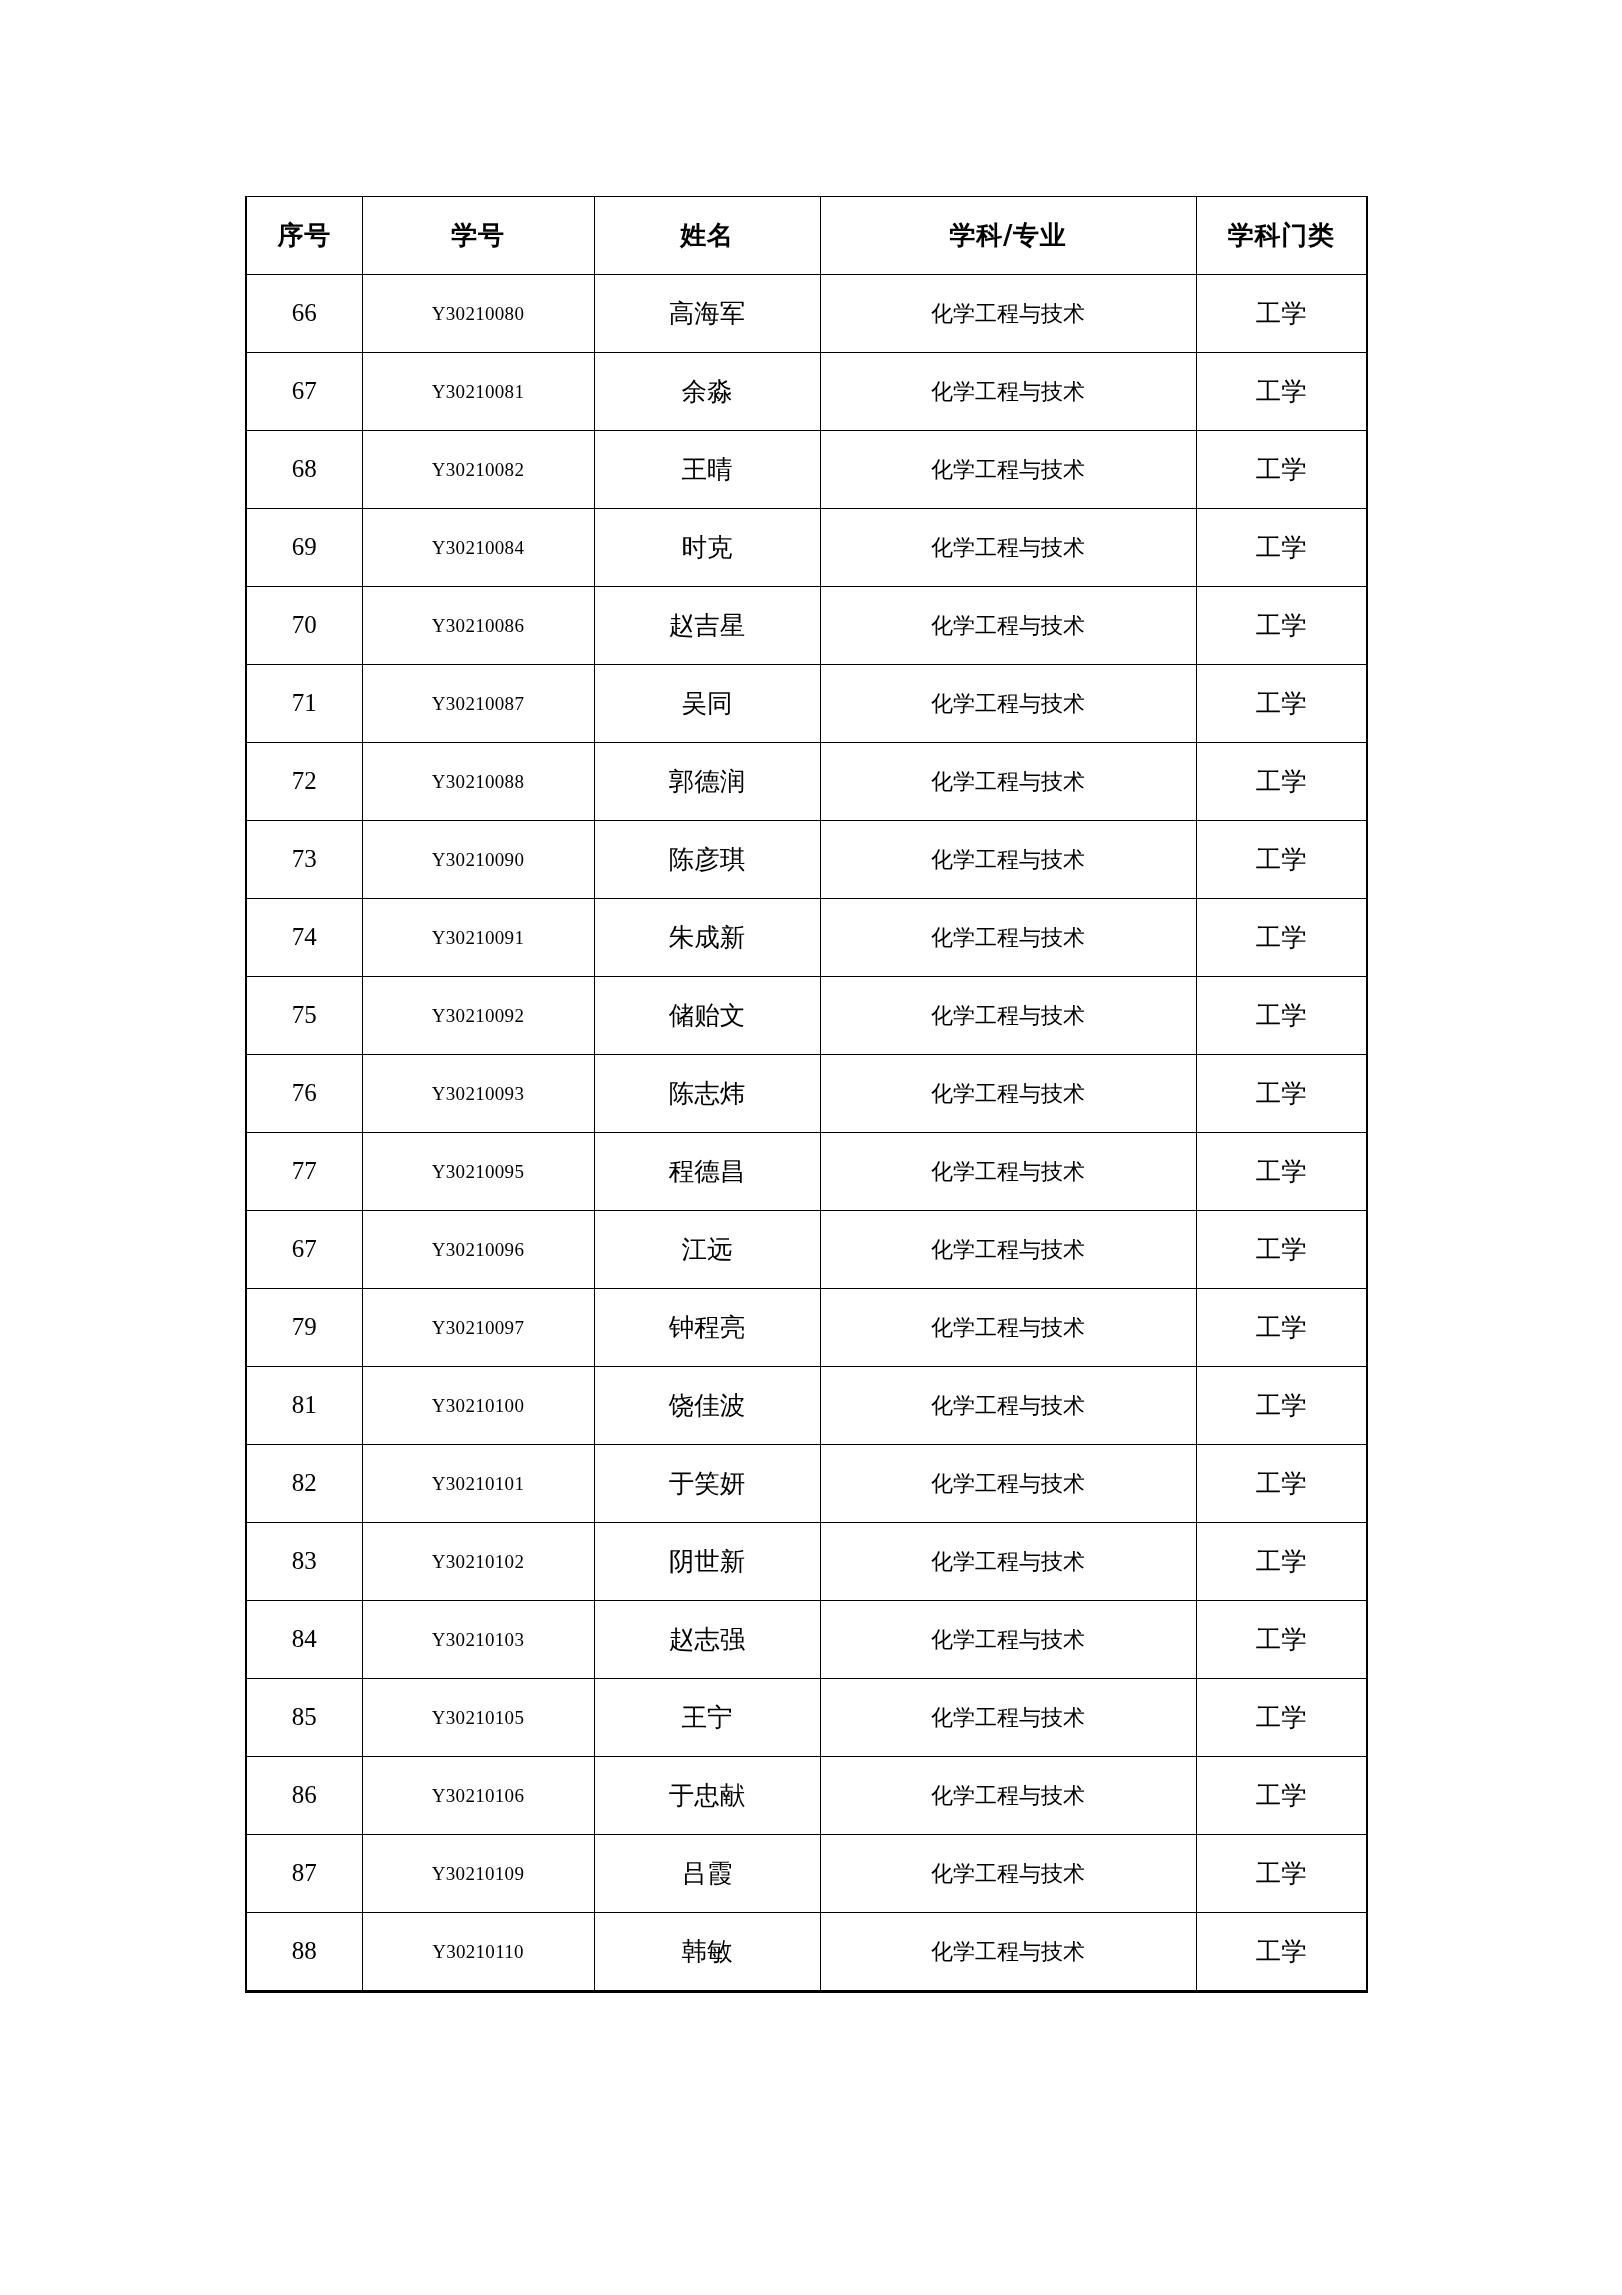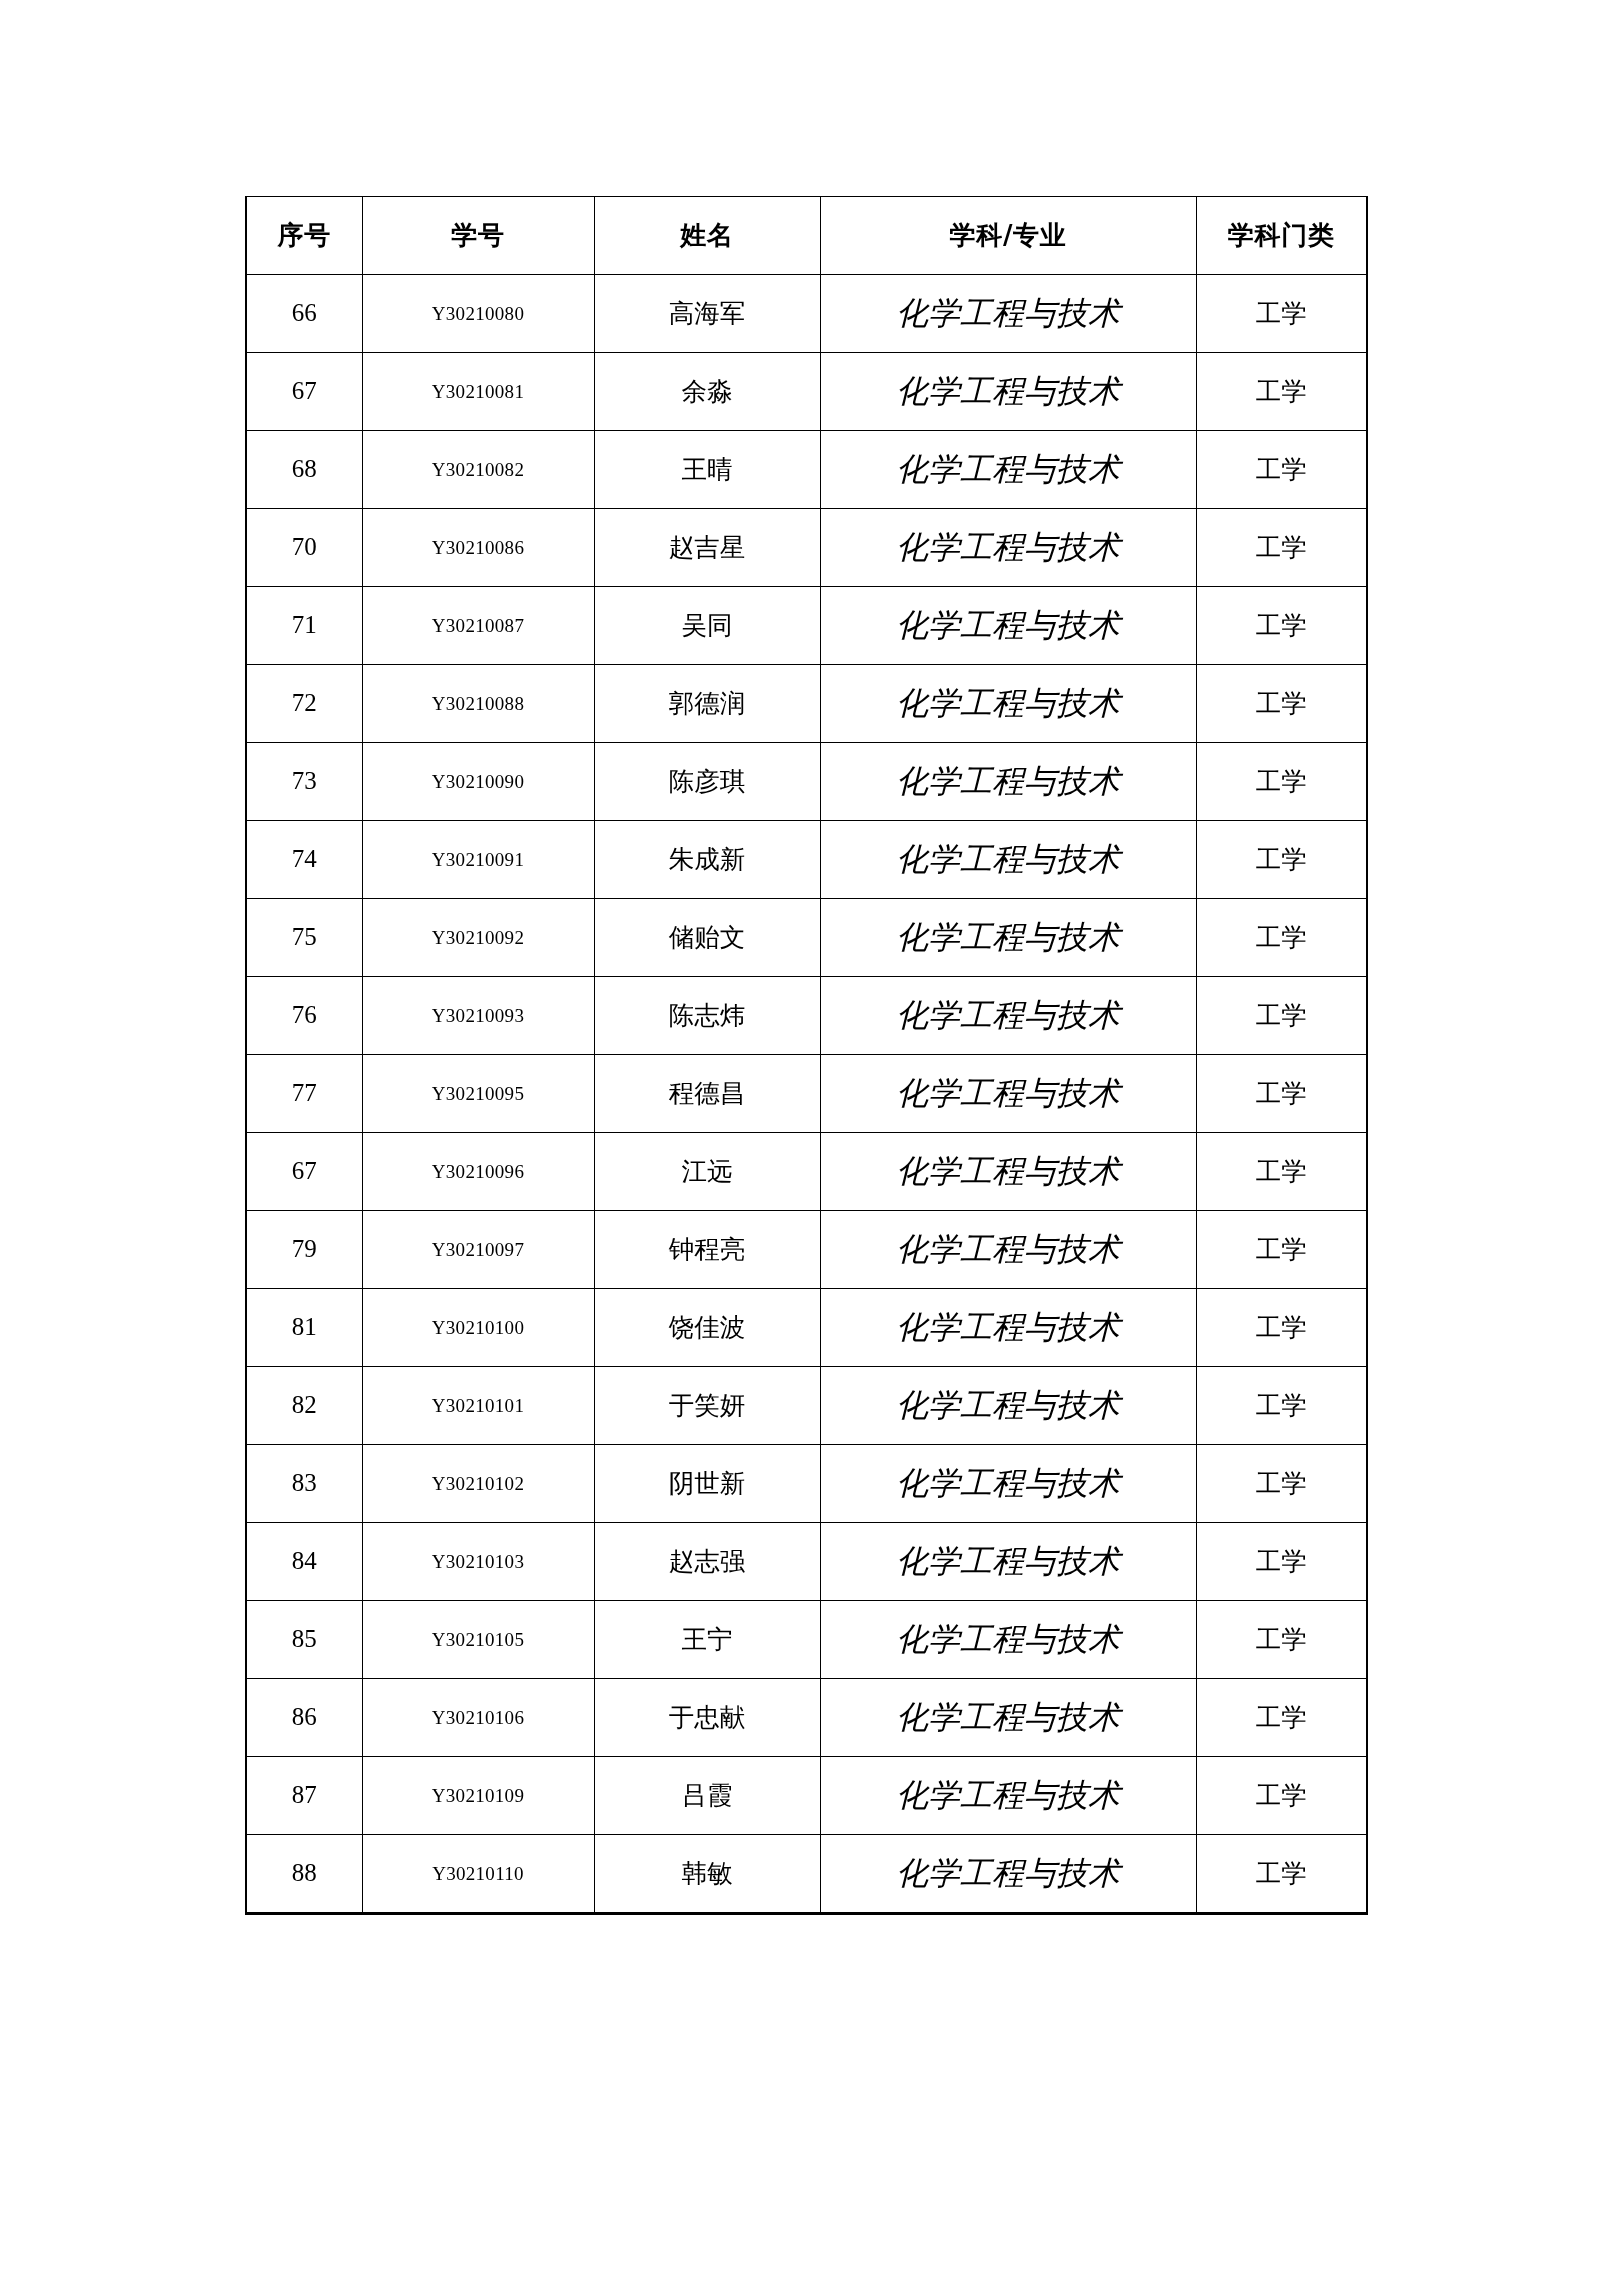--- a/index.html
+++ b/index.html
@@ -68,21 +68,21 @@
     border-left: 1.3px solid #000000;
     border-right: 1.3px solid #000000;
   }
   tbody tr td:first-child { border-left: 2.6px solid #000000; }
   tbody tr td:last-child  { border-right: 2.6px solid #000000; }
   tbody tr:last-child td  { border-bottom: 3.3px solid #000000; margin-top: 44px; }
 
   td.idx  { font-size: 25px; font-family: Liberation Serif, serif; }
   td.sid  { font-size: 19px; letter-spacing: 0.3px; }
   td.name { font-size: 25.5px; }
-  td.major{ font-size: 32px; font-style: italic; }
+  td.major{ font-size: 22px; }
   td.cat  { font-size: 25.5px; }
 </style>
 </head>
 <body>
 
 <div class="page">
   <div class="table-wrap">
     <table class="roster">
       <colgroup>
         <col class="c-idx">
@@ -116,20 +116,27 @@
             <td class="cat">工学</td>
           </tr>
           <tr>
             <td class="idx">68</td>
             <td class="sid">Y30210082</td>
             <td class="name">王晴</td>
             <td class="major">化学工程与技术</td>
             <td class="cat">工学</td>
           </tr>
           <tr>
+            <td class="idx">69</td>
+            <td class="sid">Y30210084</td>
+            <td class="name">时克</td>
+            <td class="major">化学工程与技术</td>
+            <td class="cat">工学</td>
+          </tr>
+          <tr>
             <td class="idx">70</td>
             <td class="sid">Y30210086</td>
             <td class="name">赵吉星</td>
             <td class="major">化学工程与技术</td>
             <td class="cat">工学</td>
           </tr>
           <tr>
             <td class="idx">71</td>
             <td class="sid">Y30210087</td>
             <td class="name">吴同</td>

